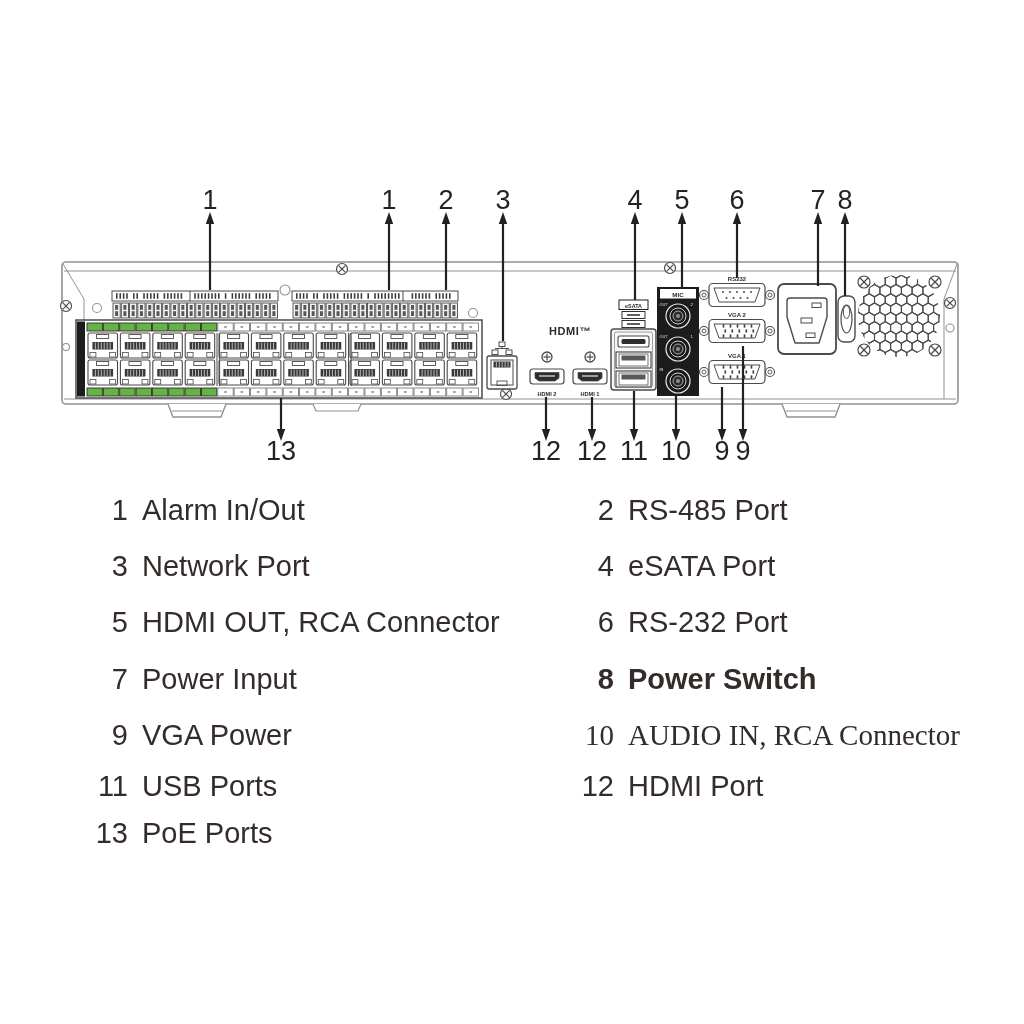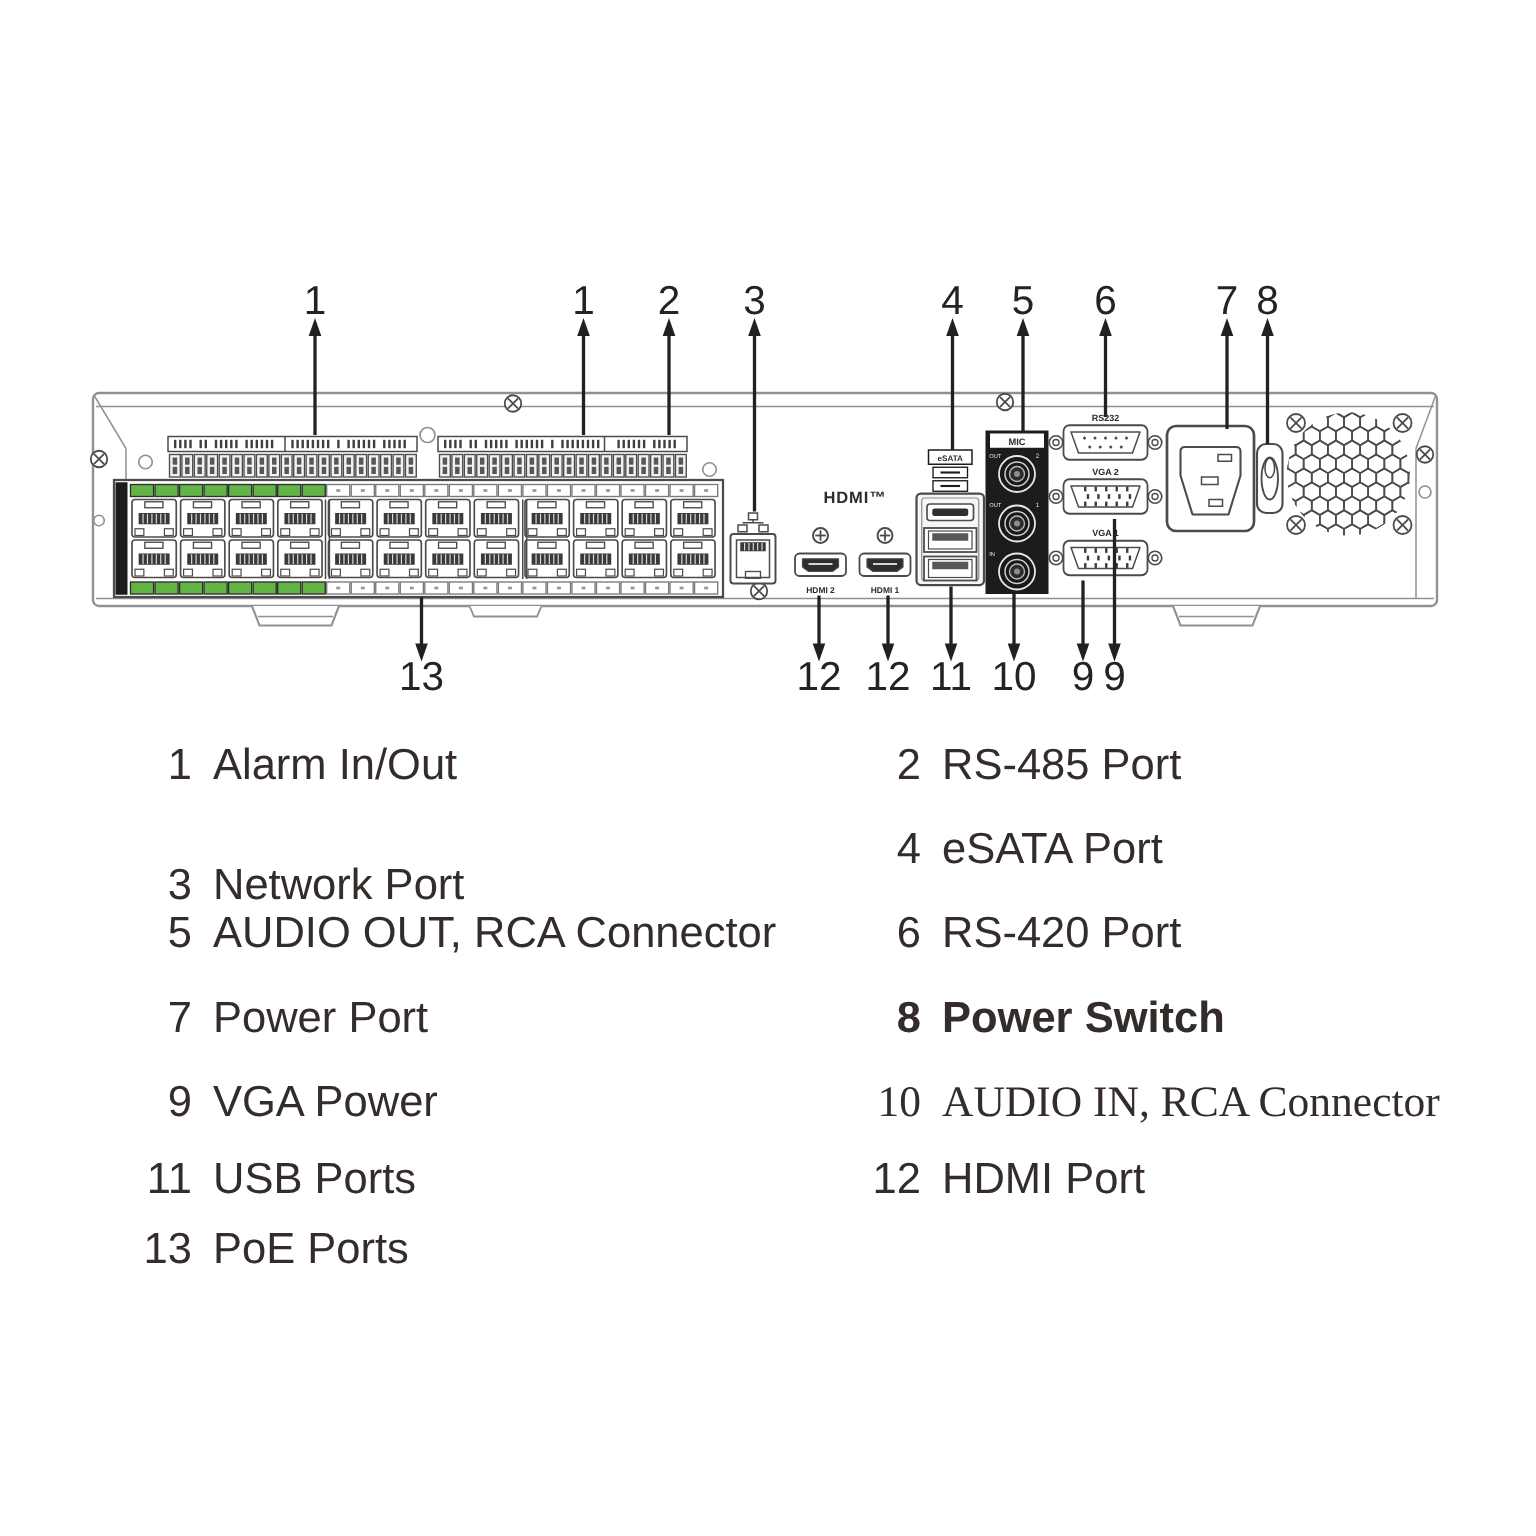--- a/index.html
+++ b/index.html
@@ -1035,29 +1035,29 @@
           <line x1="743" y1="346" x2="743" y2="430" stroke="#222020" stroke-width="2.2"></line>
           <path d="M738.8 429 L747.2 429 L743 441 Z" fill="#222020"></path>
           <text x="743" y="460" text-anchor="middle" class="co-num" fill="#222020">9</text>
         </g>
       </g>
   </svg>
 
   <div id="legend">
     <div id="legend-left" class="lcol">
         <div class="lrow" style="top: 23px;"><span class="lnum">1</span><span>Alarm In/Out</span></div>
-        <div class="lrow" style="top: 79px; margin-top: 24px;"><span class="lnum">3</span><span>Network Port</span></div>
-        <div class="lrow" style="top: 135px;"><span class="lnum">5</span><span>AUDIO OUT, RCA Connector</span></div>
-        <div class="lrow" style="top: 192px;"><span class="lnum">7</span><span>Power Port</span></div>
+        <div class="lrow" style="top: 79px;"><span class="lnum">3</span><span>Network Port</span></div>
+        <div class="lrow" style="top: 135px;"><span class="lnum">5</span><span>HDMI OUT, RCA Connector</span></div>
+        <div class="lrow" style="top: 192px;"><span class="lnum">7</span><span>Power Input</span></div>
         <div class="lrow" style="top: 248px;"><span class="lnum">9</span><span>VGA Power</span></div>
         <div class="lrow" style="top: 299px;"><span class="lnum">11</span><span>USB Ports</span></div>
         <div class="lrow" style="top: 346px;"><span class="lnum">13</span><span>PoE Ports</span></div>
       </div>
     <div id="legend-right" class="lcol">
         <div class="lrow" style="top: 23px;"><span class="lnum">2</span><span>RS-485 Port</span></div>
         <div class="lrow" style="top: 79px;"><span class="lnum">4</span><span>eSATA Port</span></div>
-        <div class="lrow" style="top: 135px;"><span class="lnum">6</span><span>RS-420 Port</span></div>
+        <div class="lrow" style="top: 135px;"><span class="lnum">6</span><span>RS-232 Port</span></div>
         <div class="lrow" style="top: 192px; font-weight: bold;"><span class="lnum">8</span><span>Power Switch</span></div>
         <div class="lrow" style="top: 248px; font-family: Liberation Serif, serif;"><span class="lnum">10</span><span>AUDIO IN, RCA Connector</span></div>
         <div class="lrow" style="top: 299px;"><span class="lnum">12</span><span>HDMI Port</span></div>
       </div>
   </div>
 </div>
 
 </body></html>

